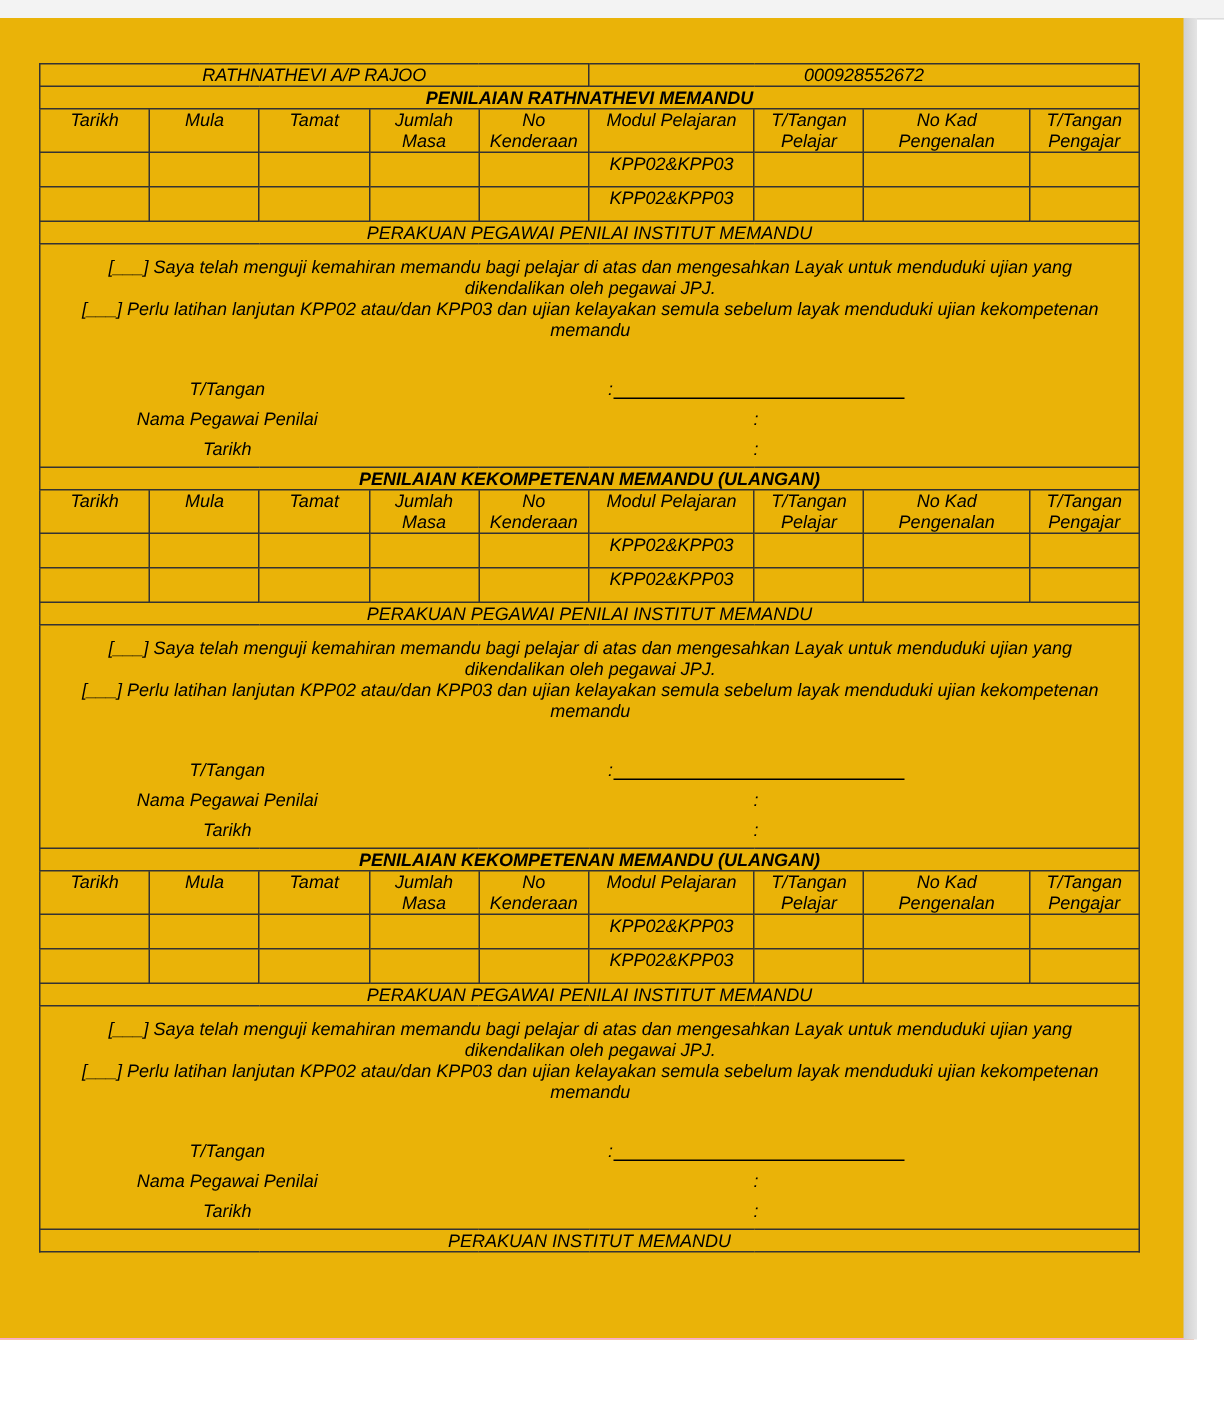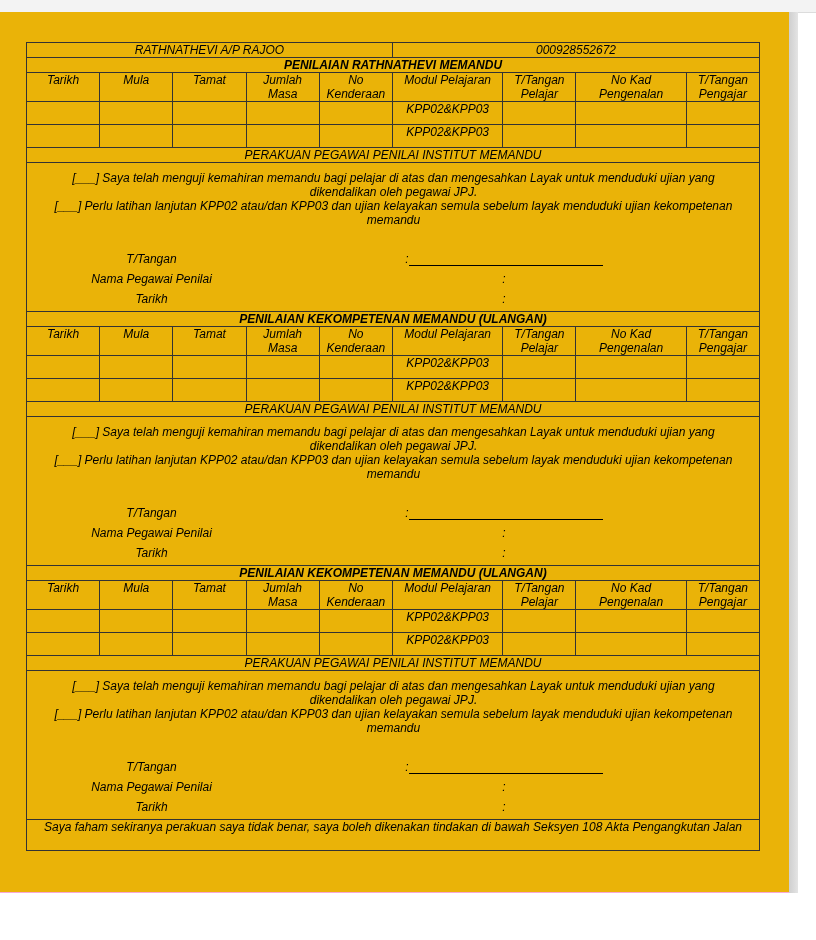--- a/index.html
+++ b/index.html
@@ -254,20 +254,20 @@
                     <span class="sig-val"><span>:</span></span>
                   </div>
                   <div class="sig-row">
                     <span class="sig-label">Tarikh</span>
                     <span class="sig-val"><span>:</span></span>
                   </div>
                 </div>
               </div>
             </td>
           </tr>
-          <tr class="final">
-            <td colspan="9">Saya faham sekiranya perakuan saya tidak benar, saya boleh dikenakan tindakan di bawah Seksyen 108 Akta Pengangkutan Jalan</td>
+          <tr class="sect">
+            <td colspan="9">PERAKUAN INSTITUT MEMANDU</td>
           </tr>
         </tbody>
     </table>
   </div>
 </div>
 <div class="scroll-track"></div>
 
 </body></html>

